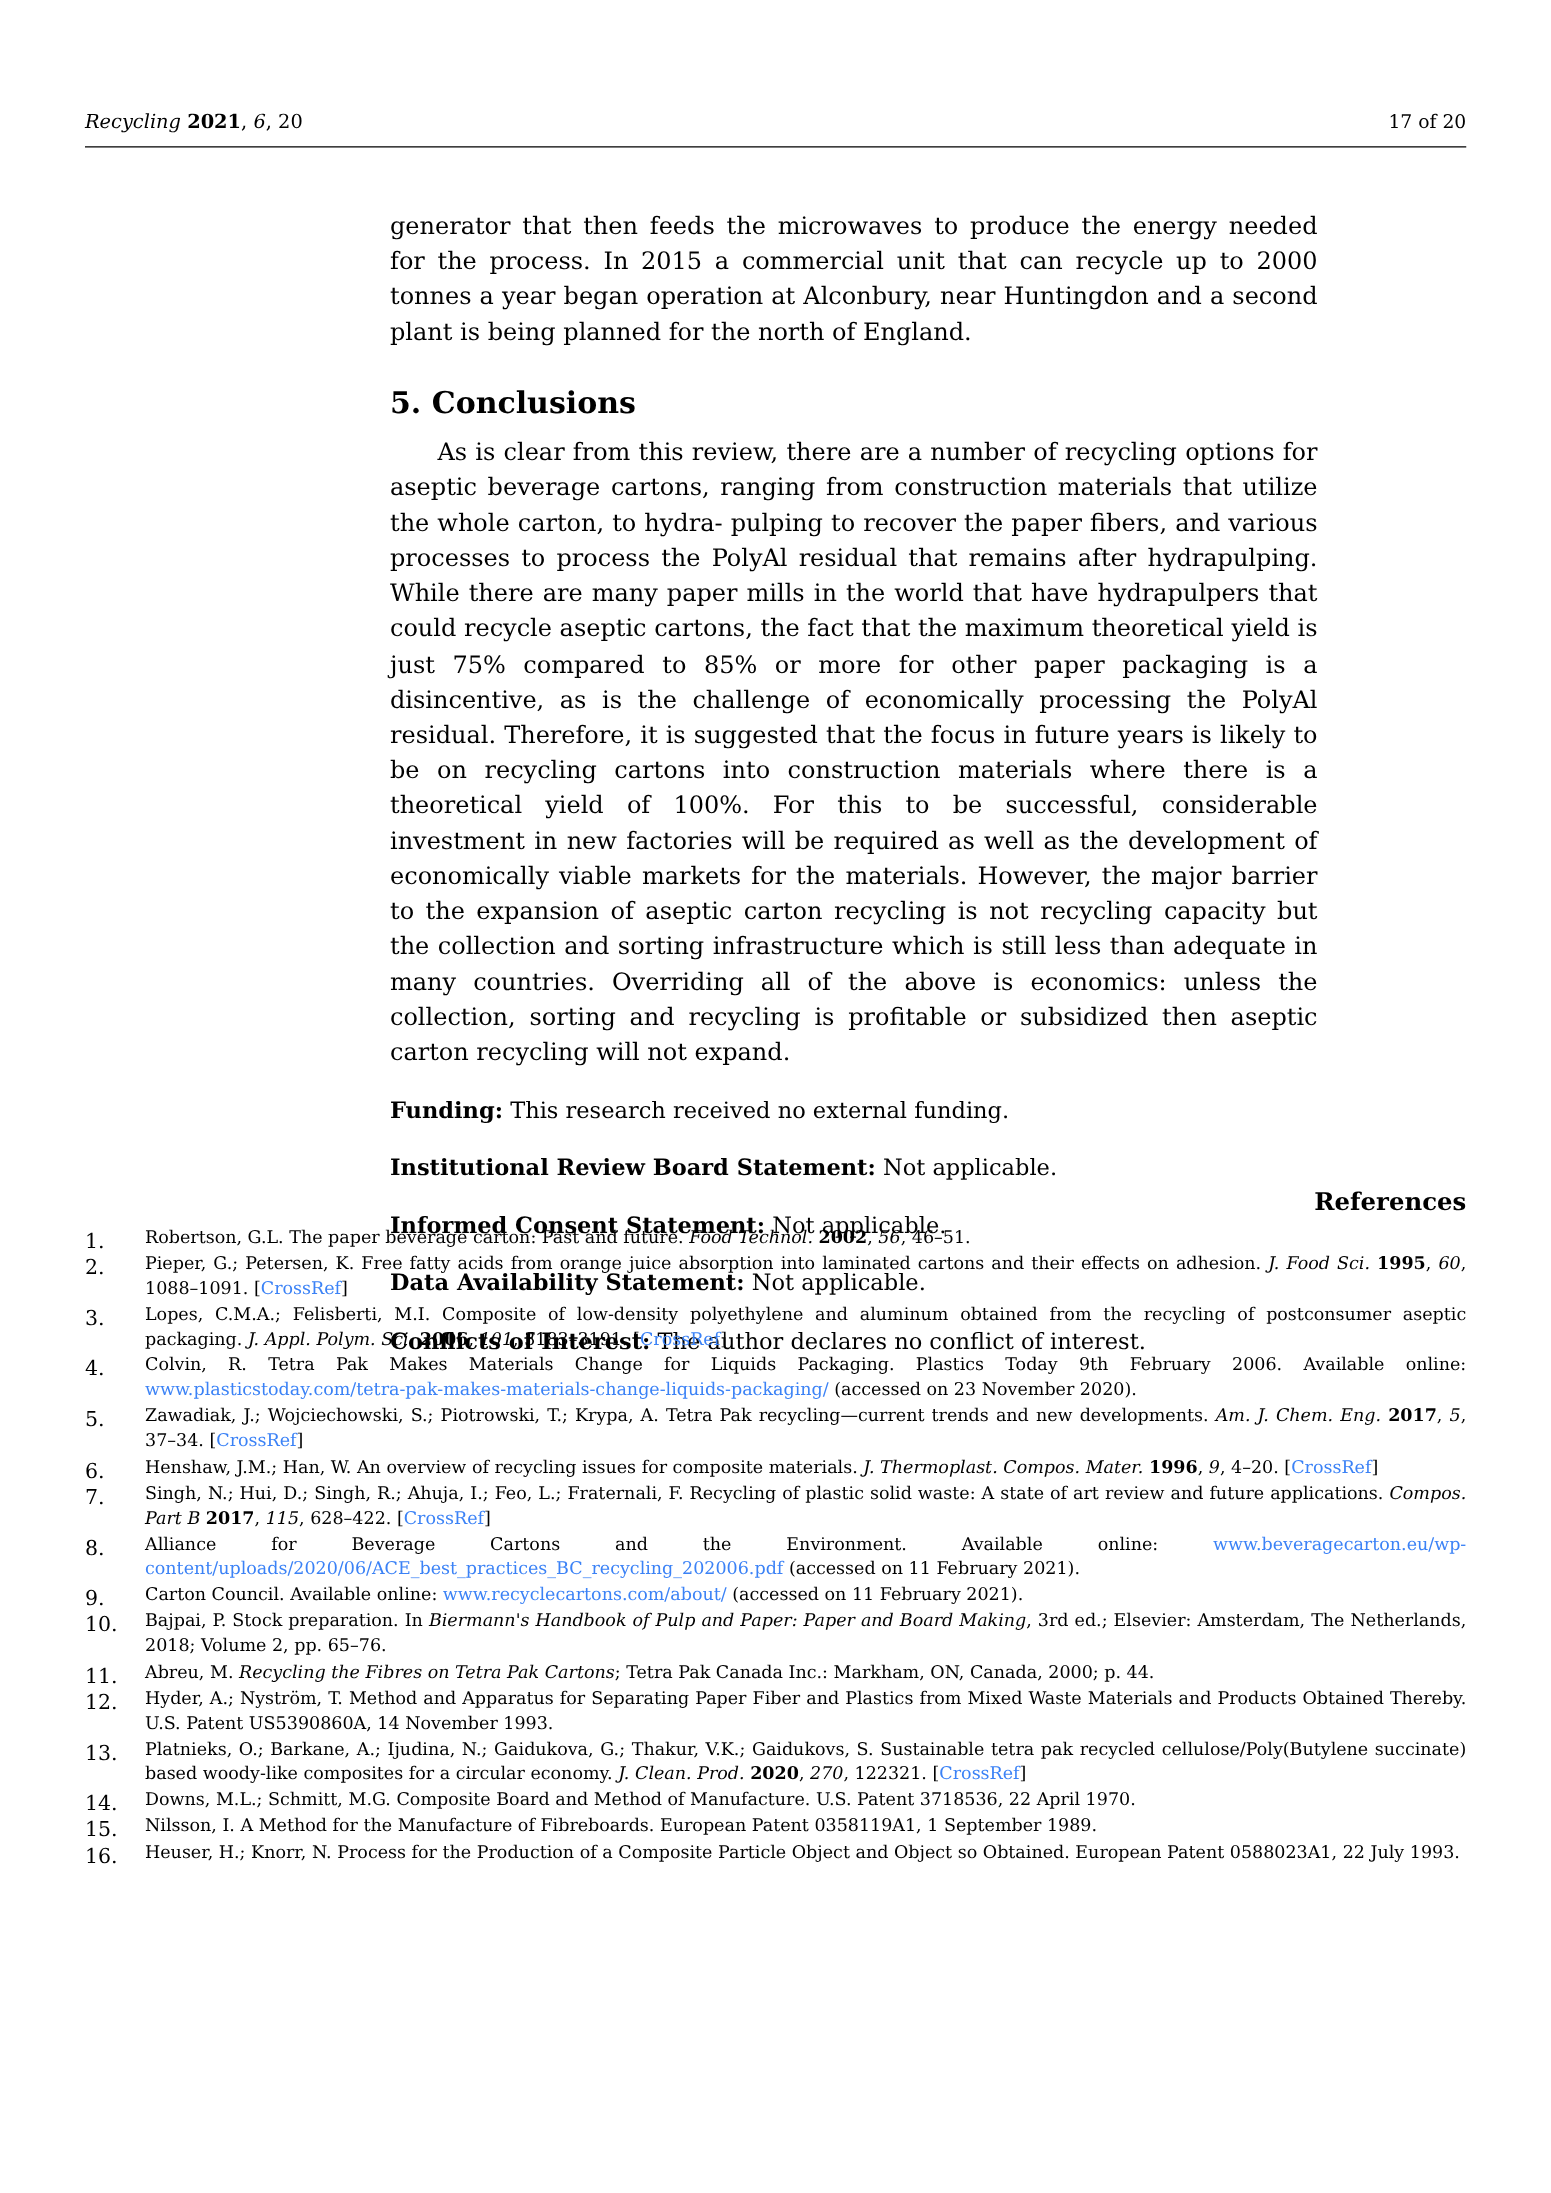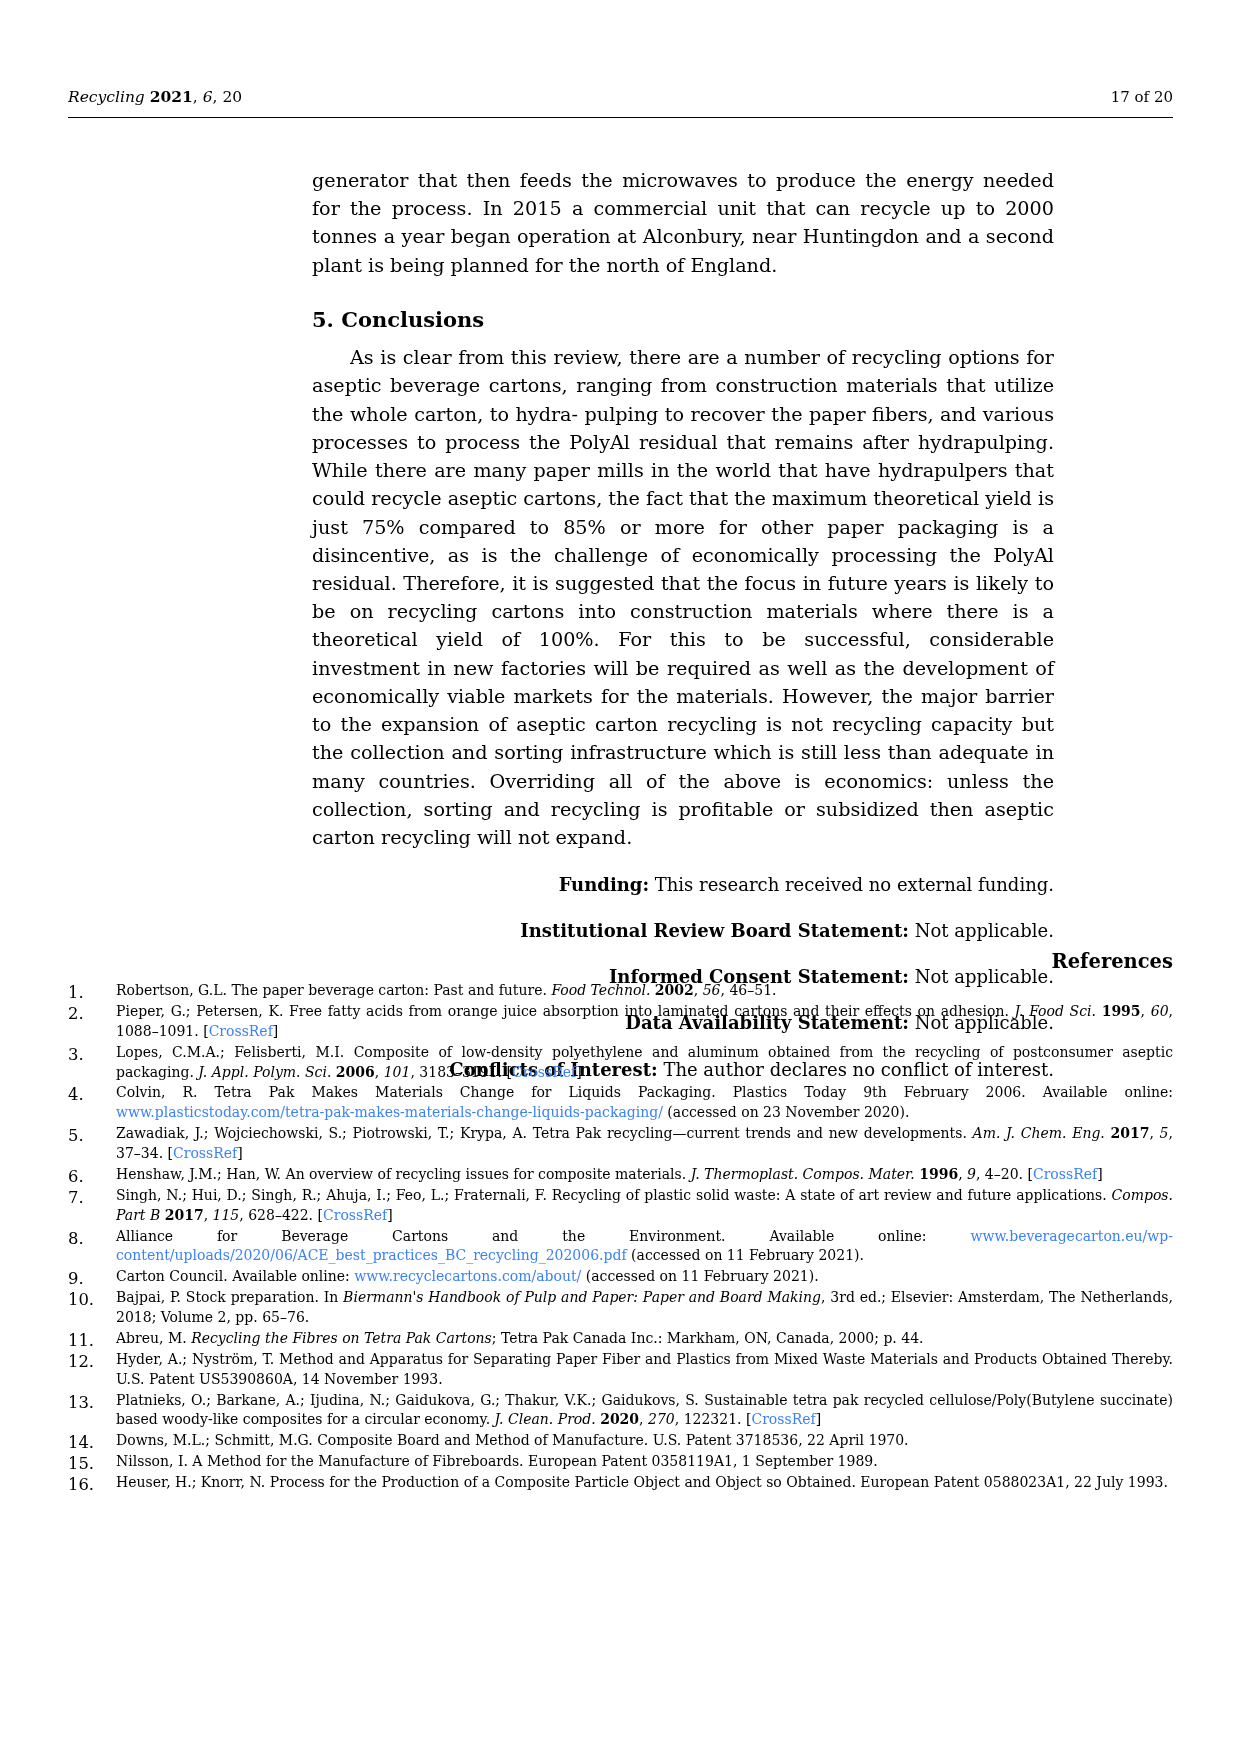--- a/index.html
+++ b/index.html
@@ -60,32 +60,32 @@
     margin: 0;
     font-size: 19.2px;
     line-height: 1.47;
     text-align: justify;
     text-justify: inter-word;
     hyphens: none;
   }
 
   .sec-head {
     margin: 26px 0 10px 0;
-    font-size: 21px;
+    font-size: 24px;
     font-weight: bold;
     line-height: 1.35;
   }
   p.indented { text-indent: 38px; }
 
   .statement {
     margin: 0;
     padding-top: 20px;
     font-size: 18px;
     line-height: 1.45;
-    text-align: right;
+    text-align: left;
   }
   .statement .lead { font-weight: bold; }
 
   
   .refs-wrap {
     position: absolute;
     top: 950px;
     left: 68px;
     width: 1105px;
   }

